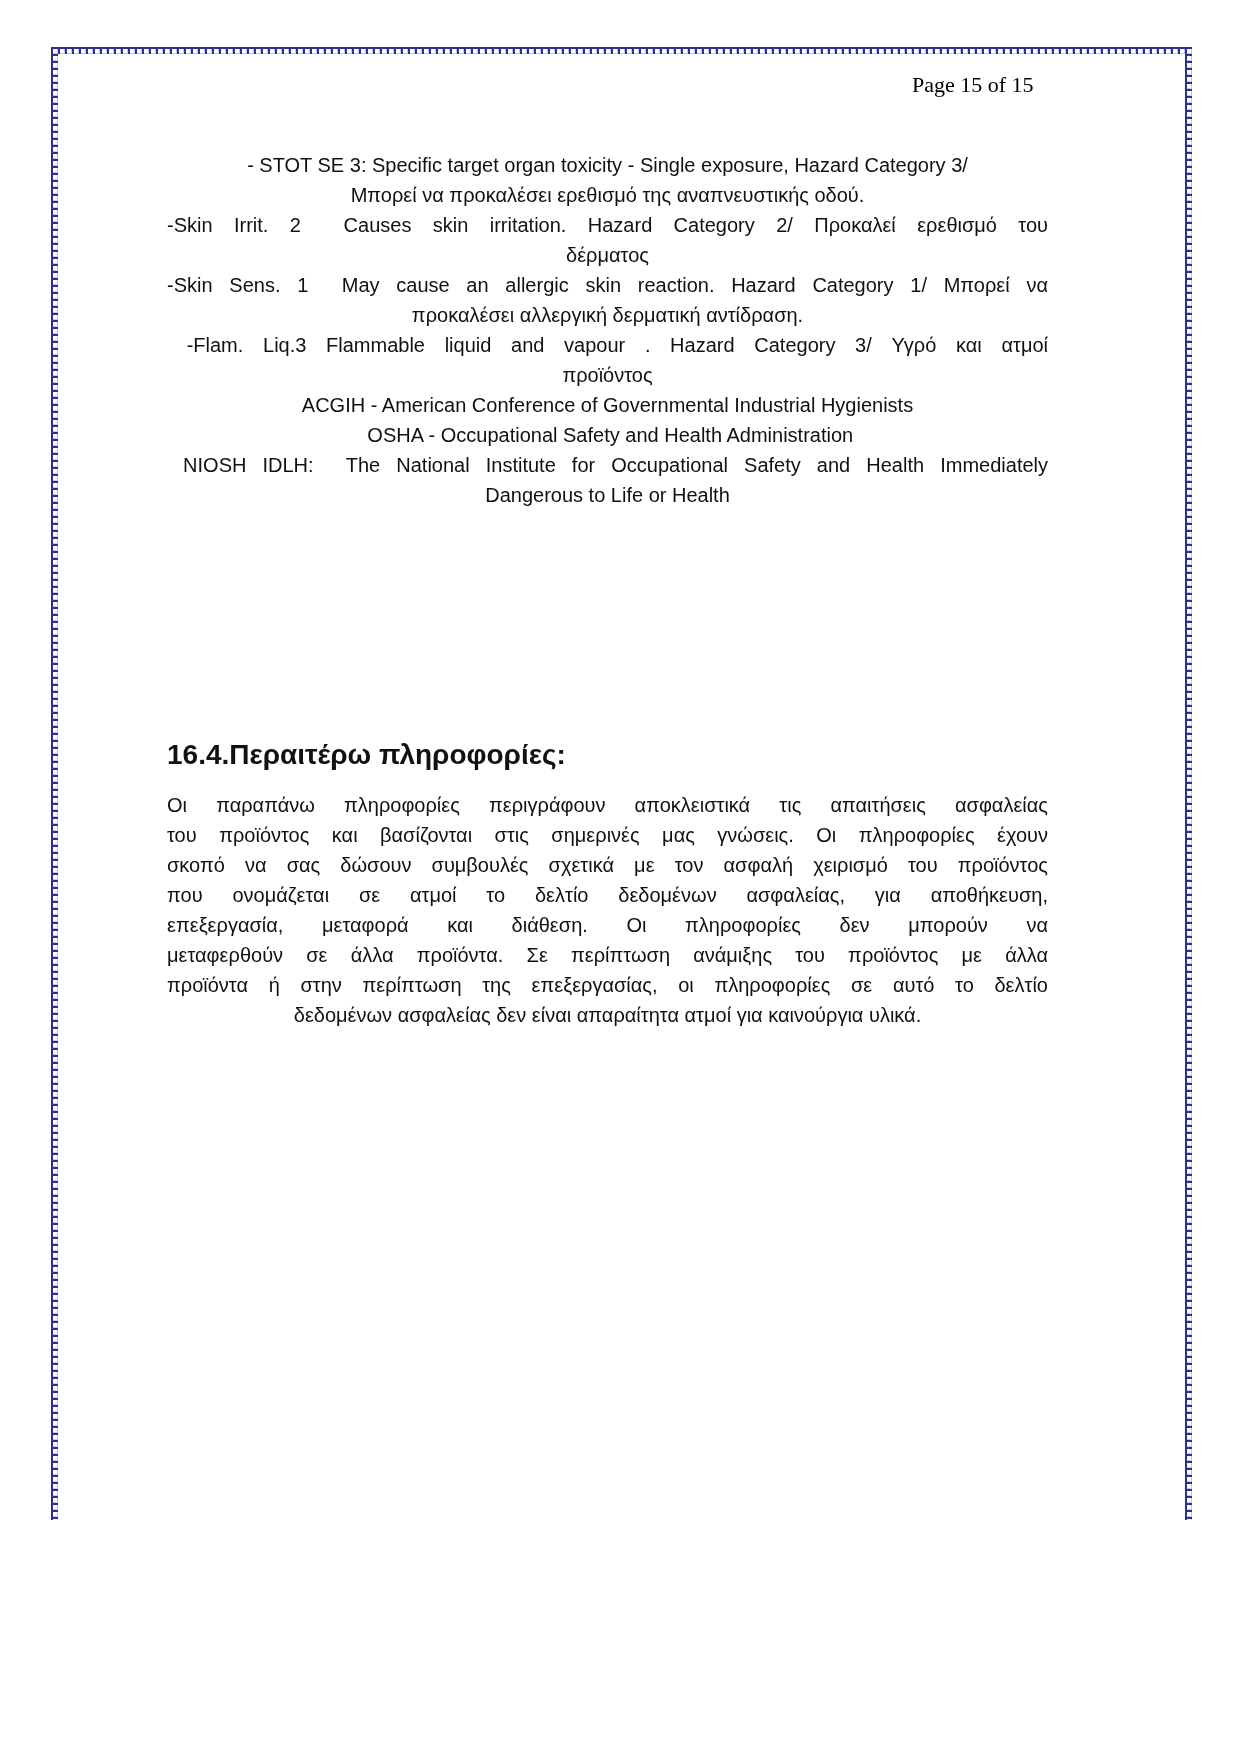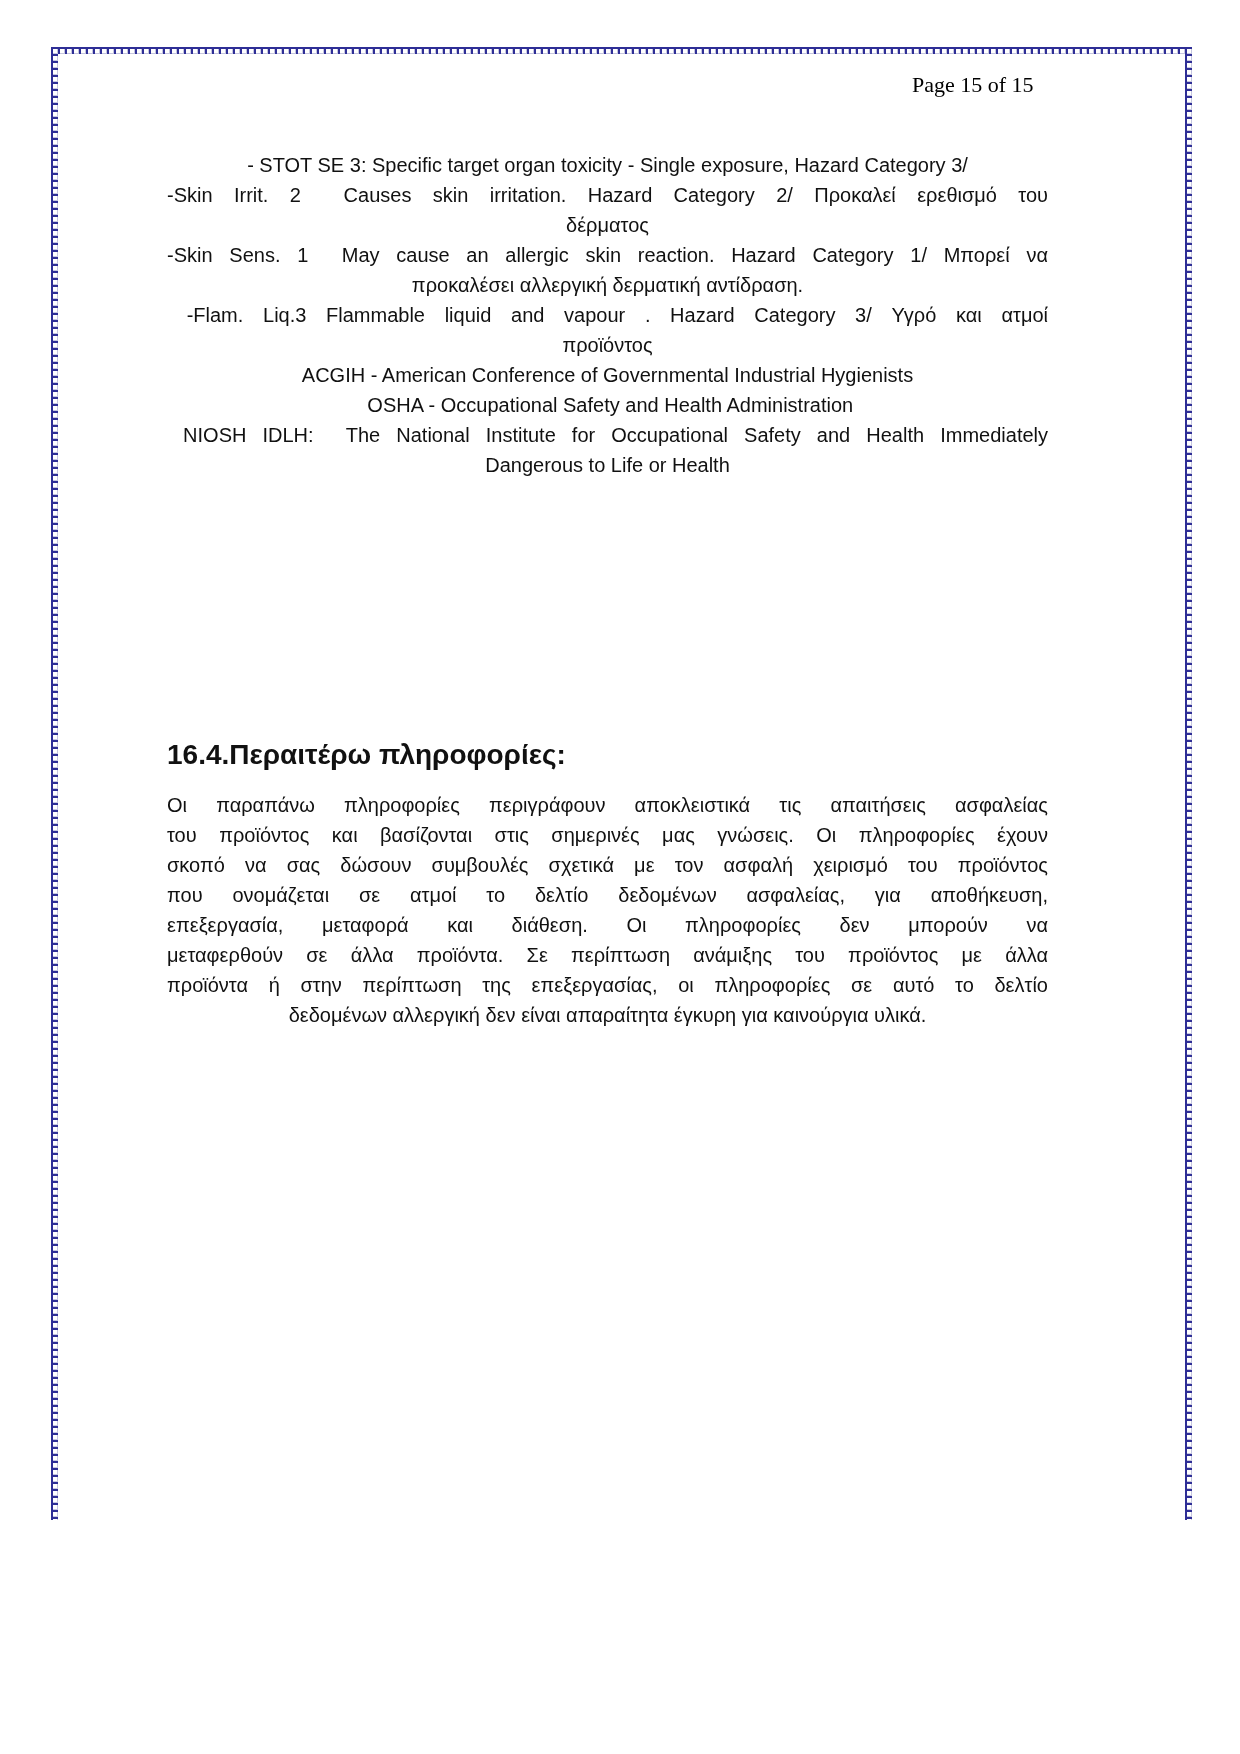--- a/index.html
+++ b/index.html
@@ -89,20 +89,21 @@
 
   <div class="bart bh btop"></div>
   <div class="bart bh bbottom"></div>
   <div class="bart bv bleft"></div>
   <div class="bart bv bright"></div>
 
   <div class="page-number">Page 15 of 15</div>
 
   <div class="textblock block1">
       <div class="line">- STOT SE 3: Specific target organ toxicity - Single exposure, Hazard Category 3/</div>
+      <div class="line">Μπορεί να προκαλέσει ερεθισμό της αναπνευστικής οδού.</div>
       <div class="line j">-Skin Irrit. 2 &nbsp;Causes skin irritation. Hazard Category 2/ Προκαλεί ερεθισμό του</div>
       <div class="line">δέρματος</div>
       <div class="line j">-Skin Sens. 1 &nbsp;May cause an allergic skin reaction. Hazard Category 1/ Μπορεί να</div>
       <div class="line">προκαλέσει αλλεργική δερματική αντίδραση.</div>
       <div class="line j">&nbsp;-Flam. Liq.3 Flammable liquid and vapour . Hazard Category 3/ Υγρό και ατμοί</div>
       <div class="line">προϊόντος</div>
       <div class="line">ACGIH - American Conference of Governmental Industrial Hygienists</div>
       <div class="line">&nbsp;OSHA - Occupational Safety and Health Administration</div>
       <div class="line j">&nbsp;NIOSH IDLH: &nbsp;The National Institute for Occupational Safety and Health Immediately</div>
       <div class="line">Dangerous to Life or Health</div>
@@ -111,16 +112,16 @@
   <div class="section-heading">16.4.Περαιτέρω πληροφορίες:</div>
 
   <div class="textblock block2">
       <div class="line j">Οι παραπάνω πληροφορίες περιγράφουν αποκλειστικά τις απαιτήσεις ασφαλείας</div>
       <div class="line j">του προϊόντος και βασίζονται στις σημερινές μας γνώσεις. Οι πληροφορίες έχουν</div>
       <div class="line j">σκοπό να σας δώσουν συμβουλές σχετικά με τον ασφαλή χειρισμό του προϊόντος</div>
       <div class="line j">που ονομάζεται σε ατμοί το δελτίο δεδομένων ασφαλείας, για αποθήκευση,</div>
       <div class="line j">επεξεργασία, μεταφορά και διάθεση. Οι πληροφορίες δεν μπορούν να</div>
       <div class="line j">μεταφερθούν σε άλλα προϊόντα. Σε περίπτωση ανάμιξης του προϊόντος με άλλα</div>
       <div class="line j">προϊόντα ή στην περίπτωση της επεξεργασίας, οι πληροφορίες σε αυτό το δελτίο</div>
-      <div class="line">δεδομένων αλλεργική δεν είναι απαραίτητα έγκυρη για καινούργια υλικά.</div>
+      <div class="line">δεδομένων ασφαλείας δεν είναι απαραίτητα ατμοί για καινούργια υλικά.</div>
     </div>
 
 </div>
 
 </body></html>

